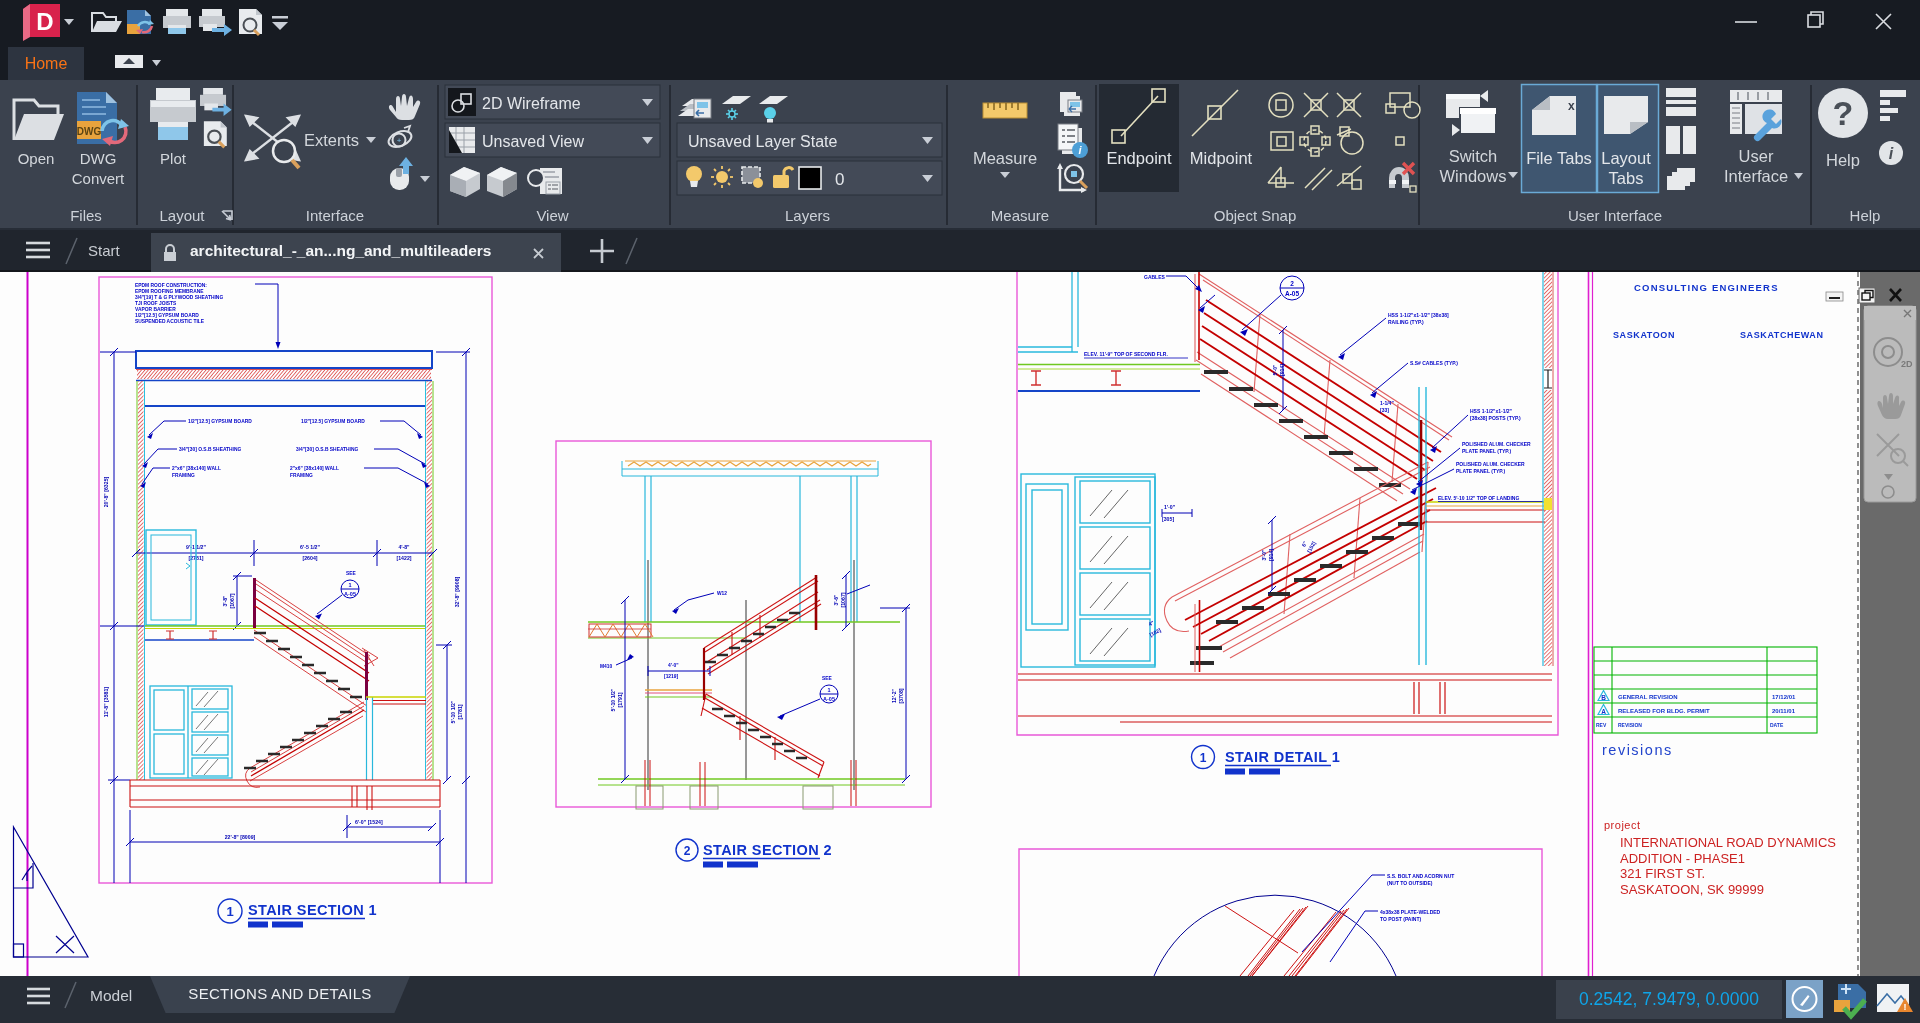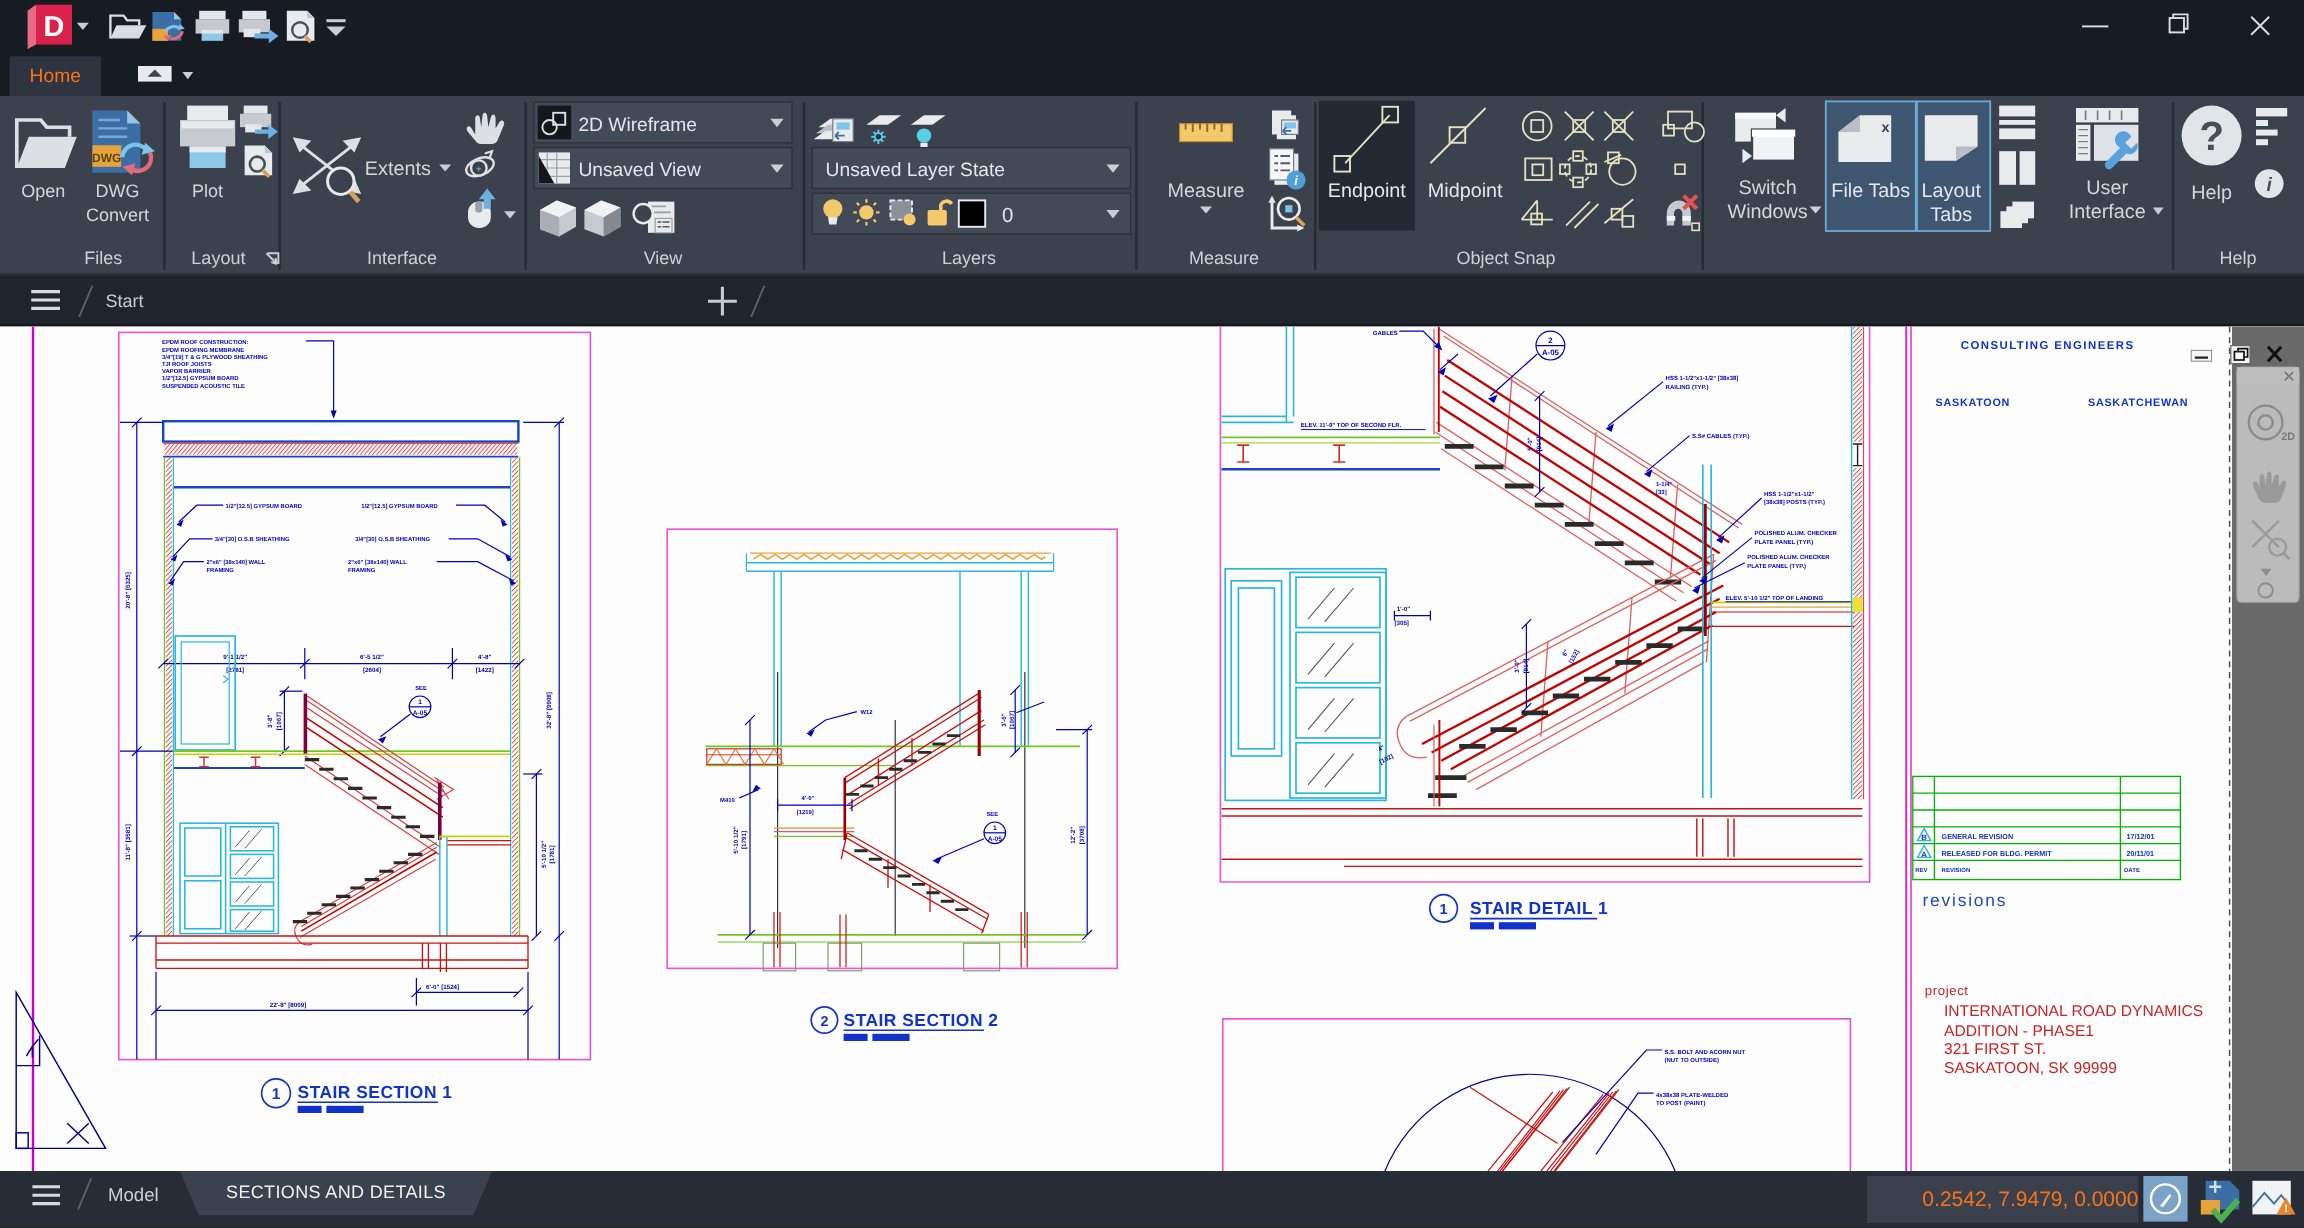--- a/index.html
+++ b/index.html
@@ -23,22 +23,22 @@
             box-shadow:inset 0 -2px 0 #14171c;}
   #activetab{left:151px;top:3px;width:410px;height:39px;background:#3d444f;}
   #activetab .txt{position:absolute;left:39px;top:9px;color:#f2f4f6;font-weight:bold;font-size:15.5px;}
   
   #canvas{left:0;top:272px;width:1920px;height:704px;background:#fdfdfd;}
   
   #statusbar{left:0;top:976px;width:1920px;height:47px;background:#272d36;}
   #laytab{left:150px;top:0px;width:260px;height:37px;background:#3a424e;
           clip-path:polygon(0 0,100% 0,94% 100%,6% 100%);}
   #laytxt{left:170px;top:9px;font-size:15px;font-weight:normal;color:#eef0f3;letter-spacing:0.3px;width:220px;text-align:center;}
-  #coordbox{left:1556px;top:4px;width:226px;height:39px;background:#3a414c;color:#f97316;
-            font-size:17.5px;text-align:right;line-height:39px;}
+  #coordbox{left:1556px;top:4px;width:226px;height:39px;background:#3a414c;color:#0ea5e9;
+            font-size:17.5px;text-align:center;line-height:39px;}
   svg{display:block;}
 </style>
 </head>
 <body>
 <div id="app">
 
   <div id="titlebar" class="abs">
     <svg class="abs" style="left:0;top:0" width="300" height="45" viewBox="0 0 300 45">
 
       <g>
@@ -118,20 +118,21 @@
     <div class="abs psep" style="left:1418px"></div>
     <div class="abs psep" style="left:1810px"></div>
 
     <div class="abs plabel" style="left:36px;width:100px">Files</div>
     <div class="abs plabel" style="left:137px;width:90px">Layout</div>
     <div class="abs plabel" style="left:240px;width:190px">Interface</div>
     <div class="abs plabel" style="left:445px;width:215px">View</div>
     <div class="abs plabel" style="left:680px;width:255px">Layers</div>
     <div class="abs plabel" style="left:950px;width:140px">Measure</div>
     <div class="abs plabel" style="left:1100px;width:310px">Object Snap</div>
+    <div class="abs plabel" style="left:1430px;width:370px">User Interface</div>
     <div class="abs plabel" style="left:1815px;width:100px">Help</div>
 
     <svg id="ribsvg" class="abs" style="left:0;top:0" width="1920" height="150" viewBox="0 0 1920 150" font-family="Liberation Sans">
 
       <g>
         <path d="M14,60 L14,20 L34,20 L39,26 L58,26 L58,34" fill="none" stroke="#dcdfe3" stroke-width="3"></path>
         <path d="M14,60 L24,34 L64,34 L54,60 Z" fill="#dcdfe3"></path>
         <text x="36" y="84" font-size="15" fill="#d3d7dc" text-anchor="middle">Open</text>
         <path d="M77,12 L106,12 L117,23 L117,64 L77,64 Z" fill="#3a6ea5"></path>
         <path d="M106,12 L106,23 L117,23 Z" fill="#9fc2e0"></path>
@@ -437,20 +438,30 @@
   <div id="filetabs" class="abs">
     <svg class="abs" style="left:0;top:0" width="700" height="42" viewBox="0 0 700 42">
       <g stroke="#d6dade" stroke-width="2.6">
         <line x1="26" y1="13" x2="50" y2="13"></line>
           <line x1="26" y1="20" x2="50" y2="20"></line>
           <line x1="26" y1="27" x2="50" y2="27"></line>
       </g>
       <line x1="77" y1="8" x2="66" y2="34" stroke="#5c636d" stroke-width="1.5"></line>
       <text x="88" y="26" font-size="15" fill="#c8ccd2" font-family="Liberation Sans">Start</text>
     </svg>
+    <div id="activetab" class="abs">
+      <svg class="abs" style="left:10px;top:10px" width="20" height="20" viewBox="0 0 20 20">
+        <rect x="3" y="9" width="12" height="9" fill="#c9ced4"></rect>
+        <path d="M5,9 v-3 a4,4 0 0 1 8,0 v3" fill="none" stroke="#c9ced4" stroke-width="2"></path>
+      </svg>
+      <div class="txt">architectural_-_an...ng_and_multileaders</div>
+      <svg class="abs" style="left:380px;top:13px" width="16" height="16" viewBox="0 0 16 16">
+        <path d="M3,3 L12,12 M12,3 L3,12" stroke="#c6cbd1" stroke-width="1.8"></path>
+      </svg>
+    </div>
     <svg class="abs" style="left:575px;top:0" width="120" height="42" viewBox="0 0 120 42">
       <path d="M15,21 h24 M27,9 v24" stroke="#c6cbd1" stroke-width="2.6"></path>
       <line x1="62" y1="8" x2="51" y2="34" stroke="#5c636d" stroke-width="1.5"></line>
     </svg>
   </div>
 
   <div id="canvas" class="abs">
     <svg id="cad" class="abs" style="left:0;top:0" width="1920" height="704" viewBox="0 272 1920 704" font-family="Liberation Sans">
       <defs>
         <pattern id="rh" width="2.8" height="2.8" patternUnits="userSpaceOnUse" patternTransform="rotate(45)">

